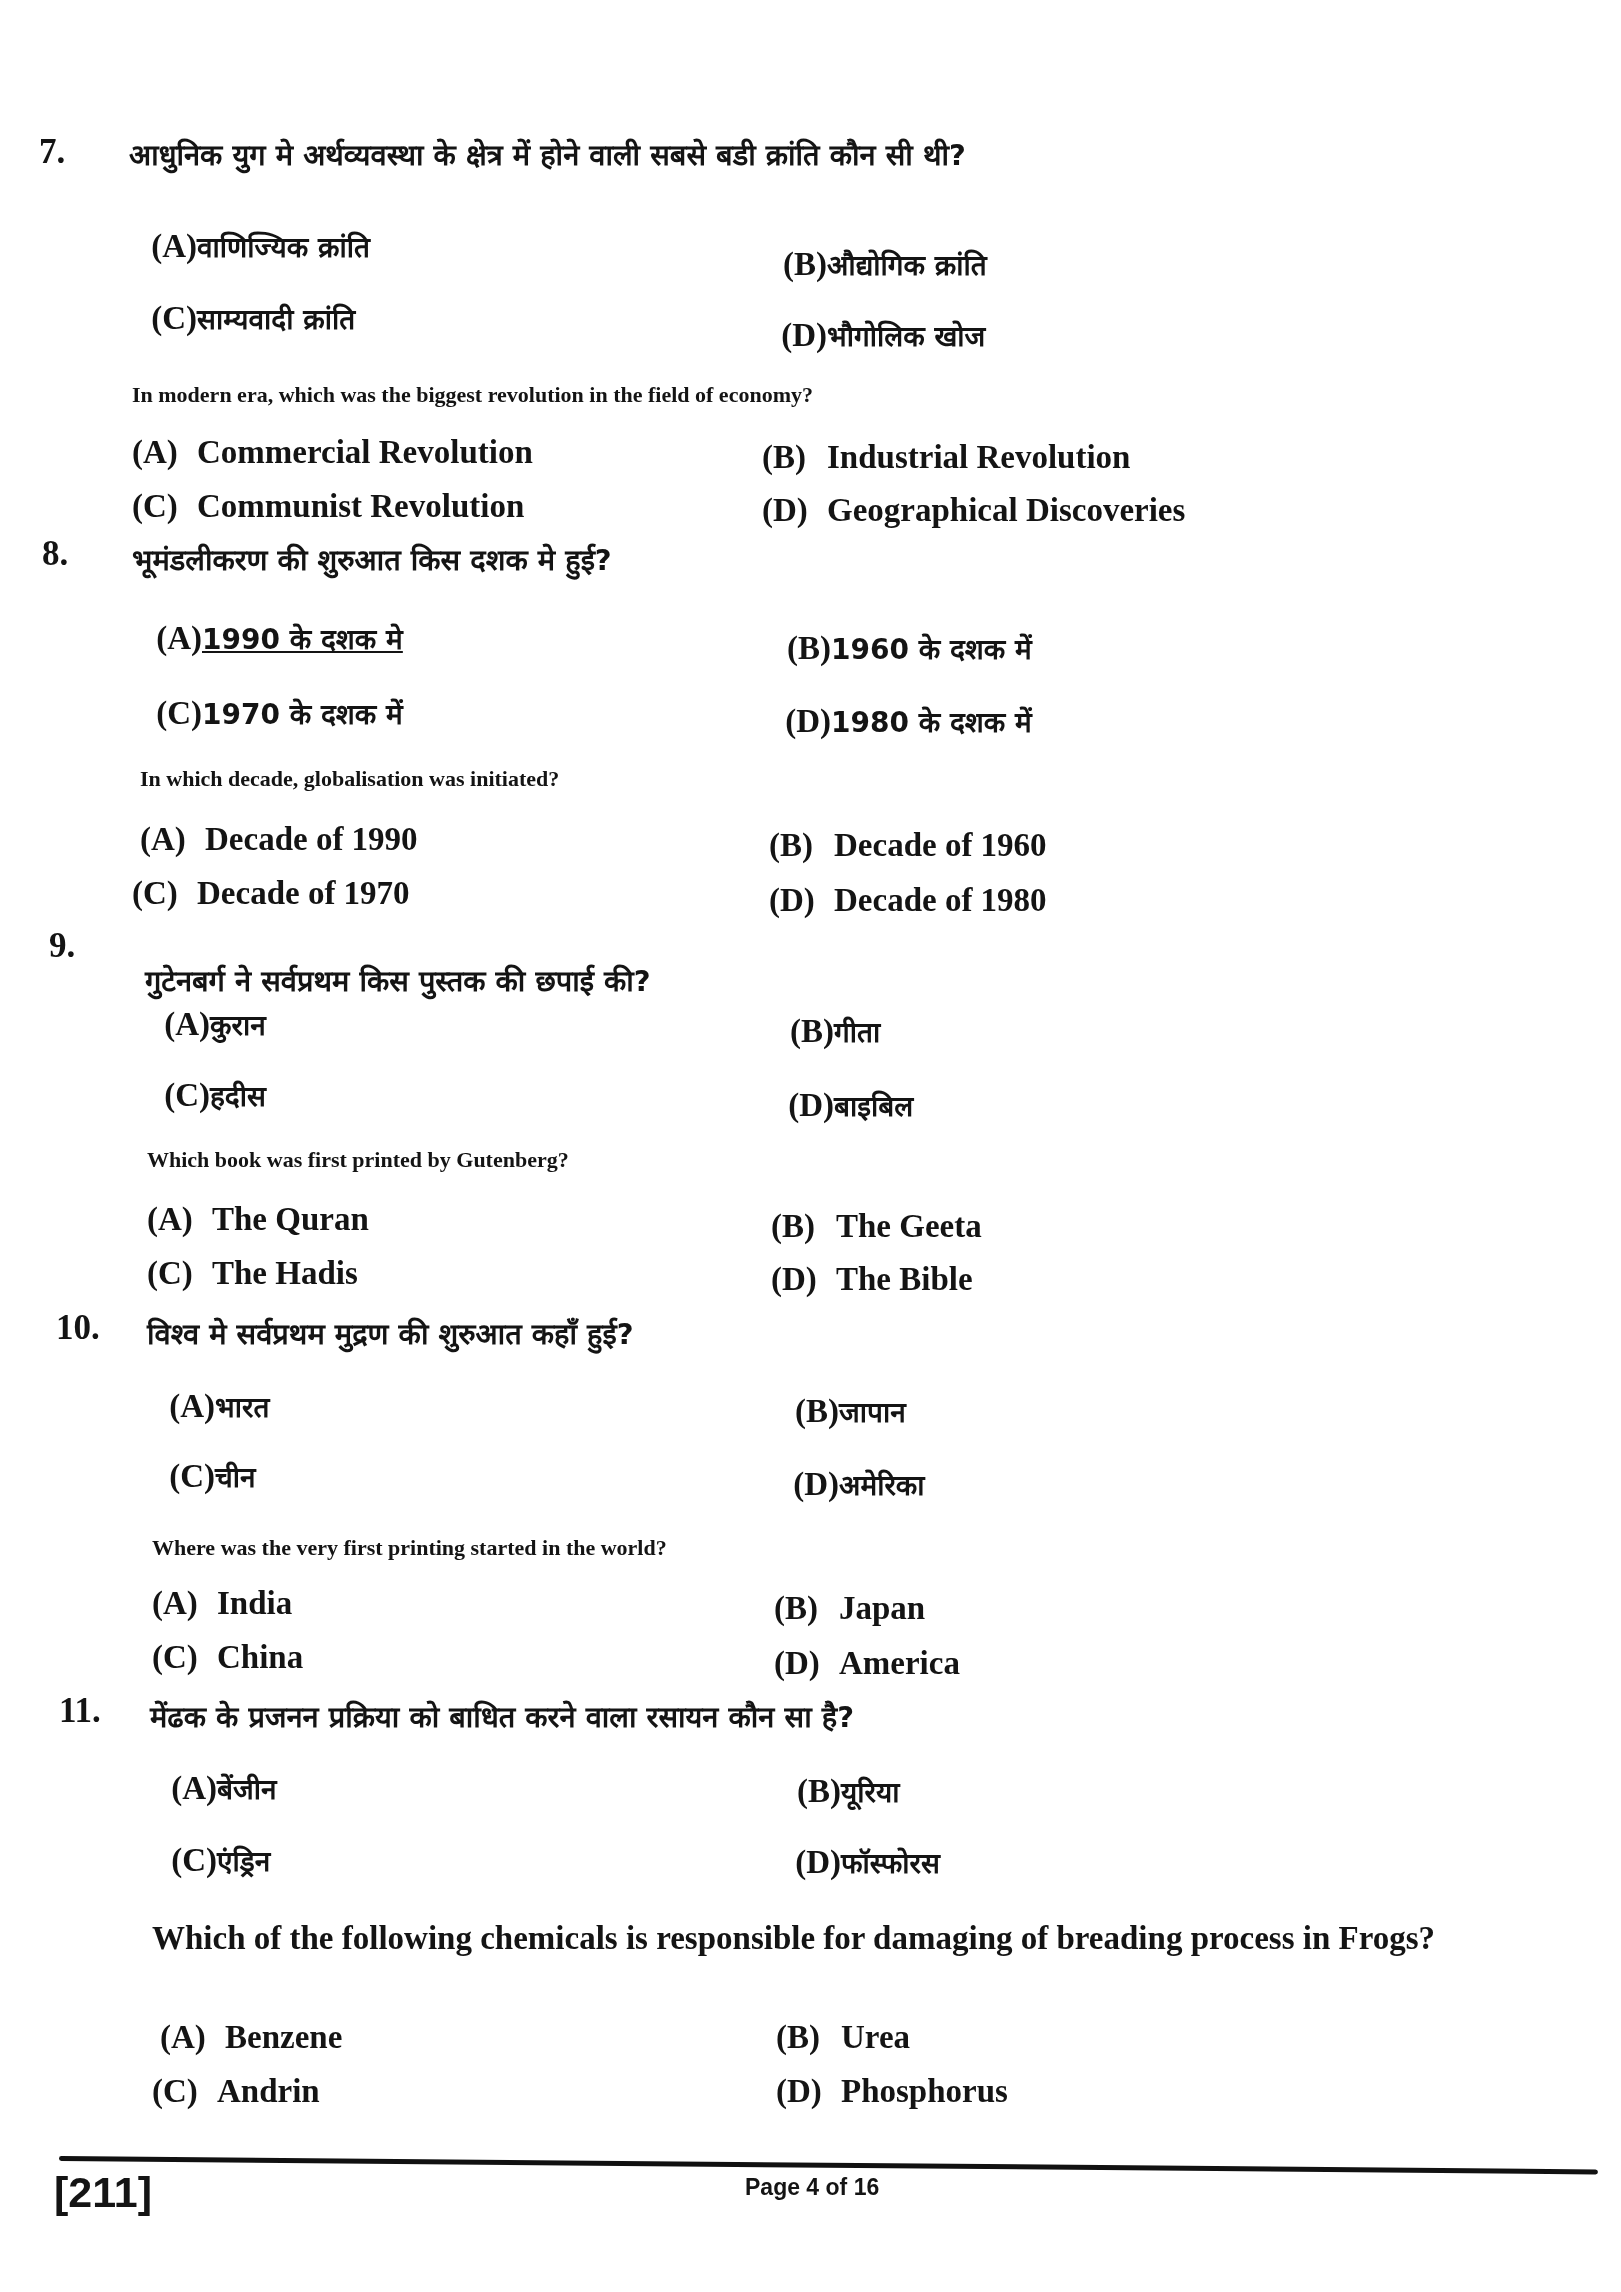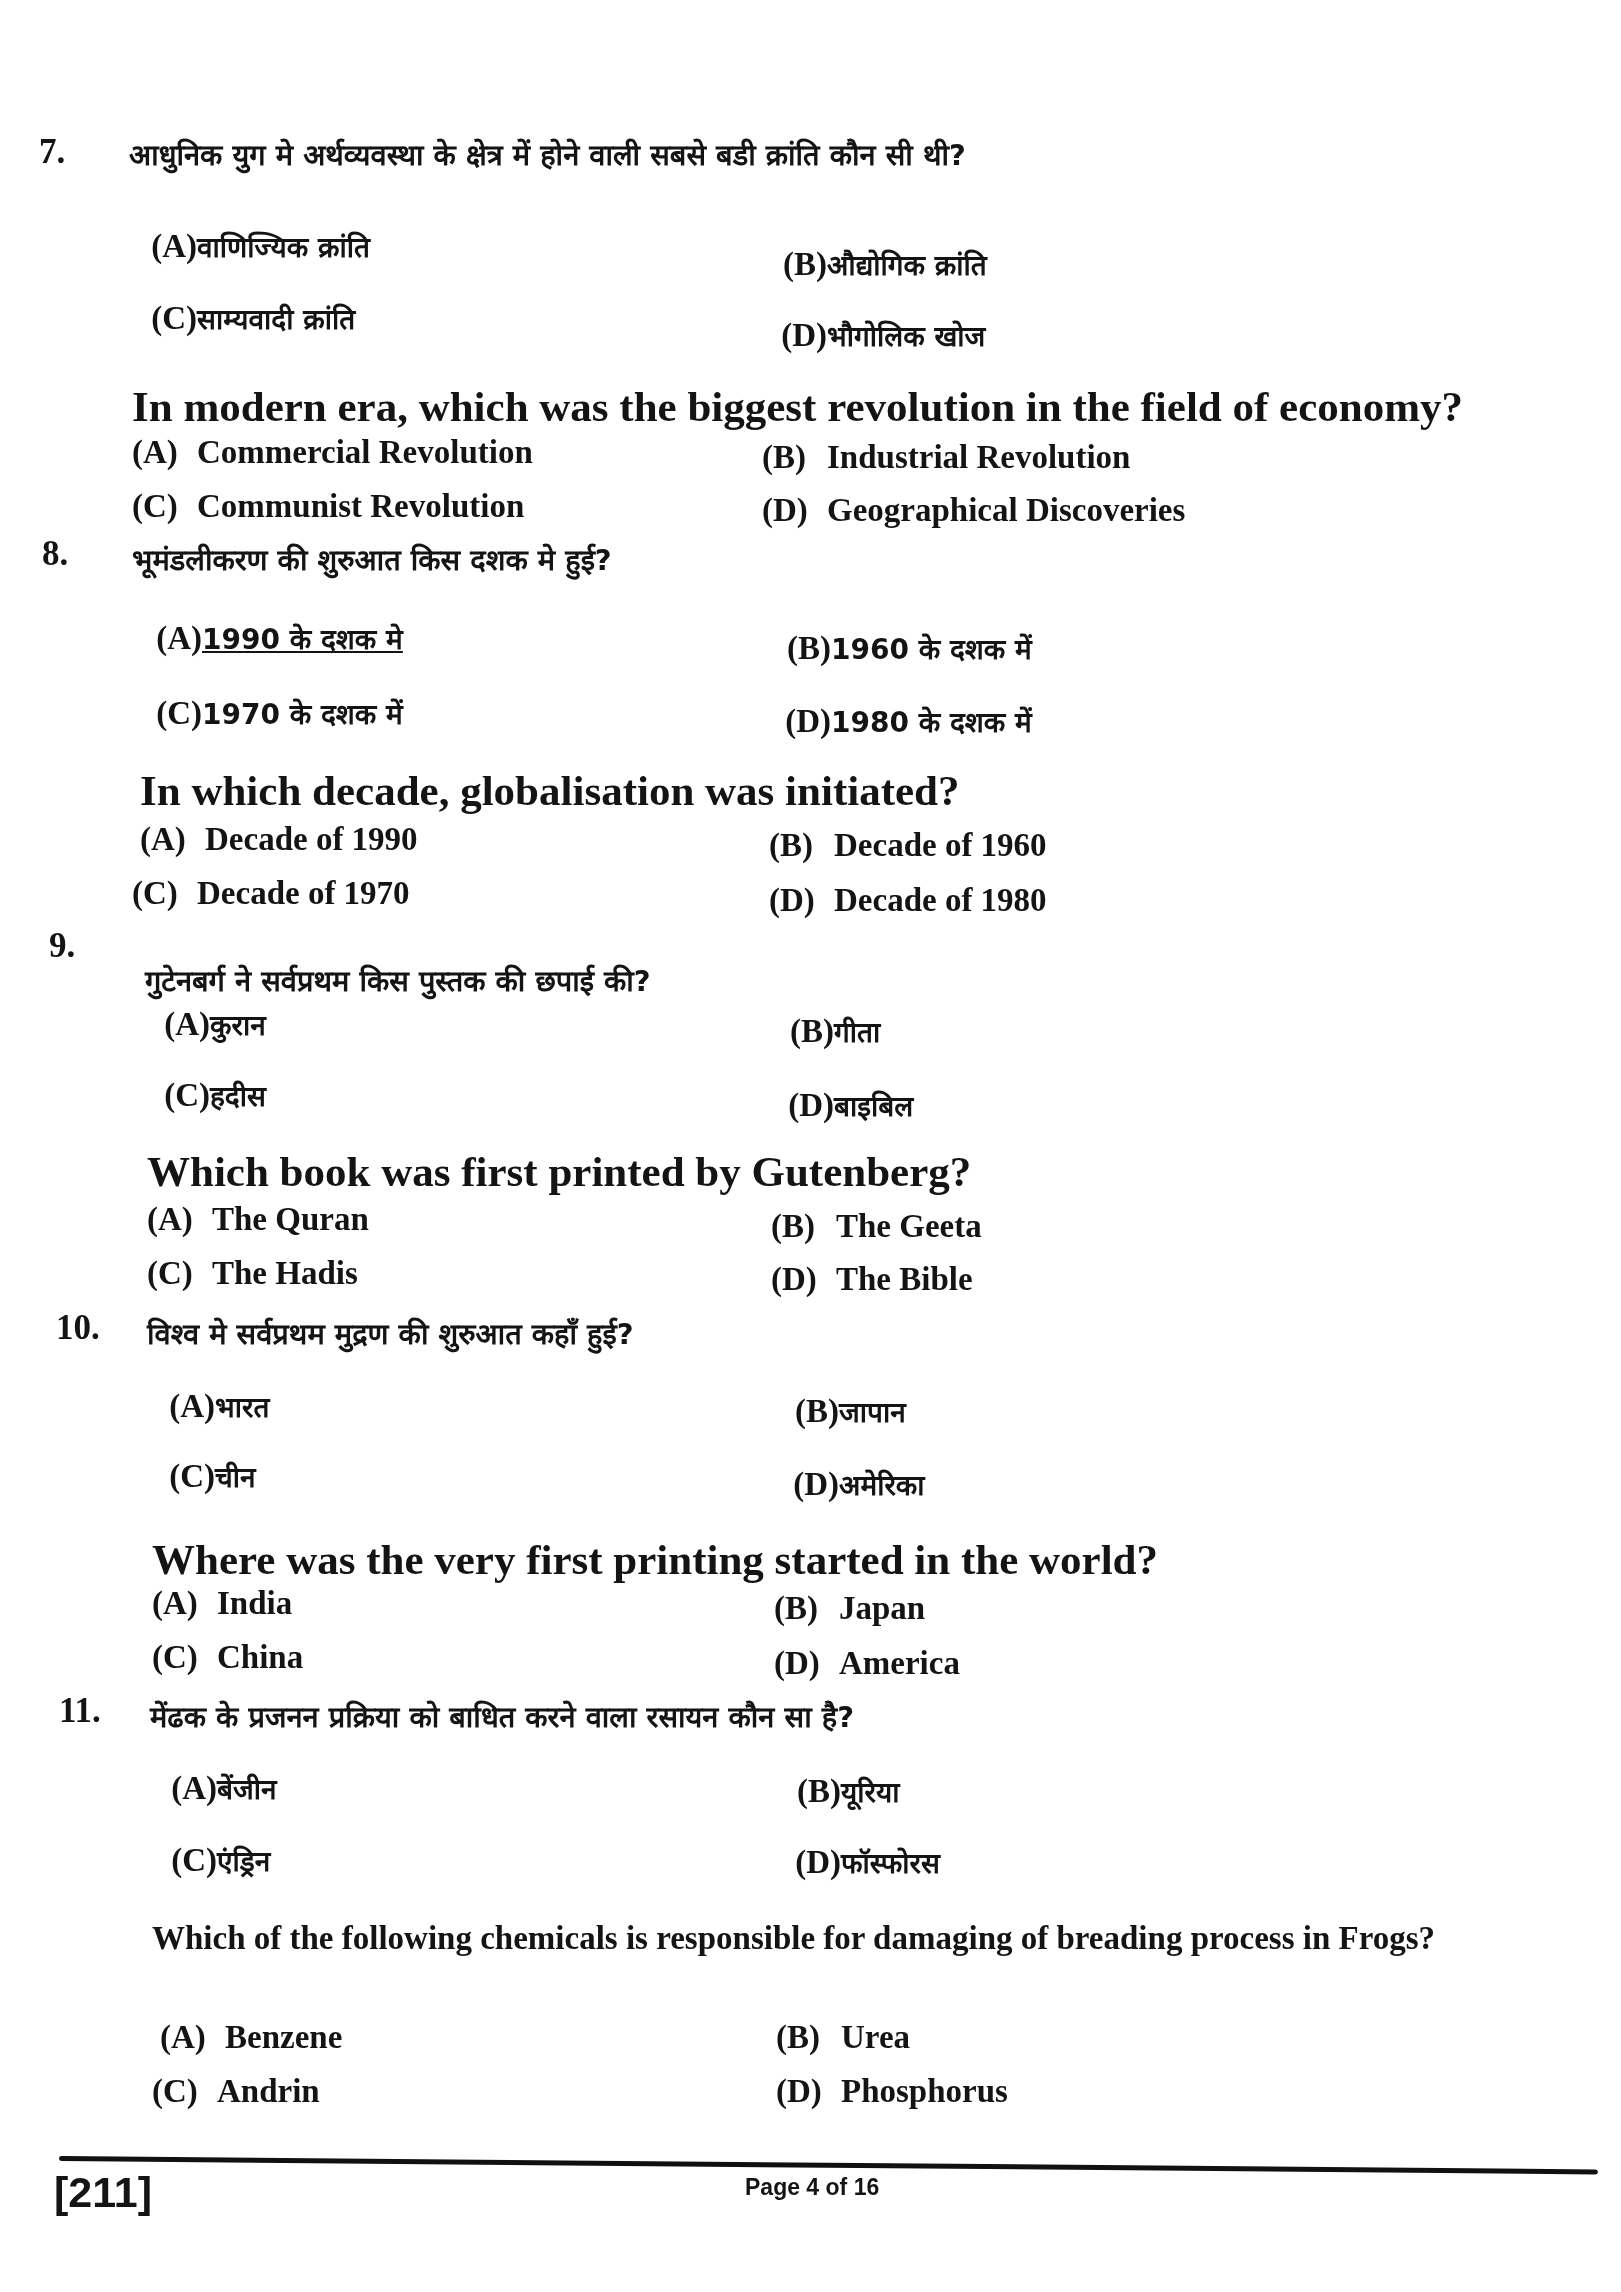--- a/index.html
+++ b/index.html
@@ -1,20 +1,20 @@
 <!DOCTYPE html>
 <html><head>
 <meta charset="utf-8">
 <style>
   html, body { margin: 0; padding: 0; background: #ffffff; }
   body { width: 1621px; height: 2293px; position: relative; overflow: hidden;
          font-family: "Liberation Serif", "DejaVu Serif", serif; color: #141414; }
   .q { position: absolute; left: 0; width: 1621px; }
   .qnum { position: absolute; font-weight: bold; font-size: 35px; }
-  .qtext { position: absolute; font-weight: bold; font-size: 43px; white-space: nowrap; }
+  .qtext { position: absolute; font-weight: bold; font-size: 22px; white-space: nowrap; }
   .qtext.hi { font-family: "DejaVu Sans", sans-serif; font-size: 29px; }
   .opt { position: absolute; font-weight: bold; font-size: 33px; white-space: nowrap; }
   .opt.hi { font-family: "DejaVu Sans", sans-serif; font-size: 28px; text-align: right; }
   .opt .lbl { display: inline-block; width: 65px; font-family: "Liberation Serif", serif; font-size: 33px; }
   .eng-wrap { position: absolute; font-weight: bold; font-size: 33px; width: 1470px; line-height: 51px; }
   .footer-line { position: absolute; left: 59px; top: 2156px; width: 1539px; height: 4.9px; background: #111;
                  transform: rotate(0.5deg); transform-origin: left center; border-radius: 2.9px; }
   .footer-code { position: absolute; left: 54px; top: 2168px; font-family: "Liberation Sans", sans-serif;
                  font-weight: bold; font-size: 43px; }
   .footer-page { position: absolute; left: 745px; top: 2174px; font-family: "Liberation Sans", sans-serif;

